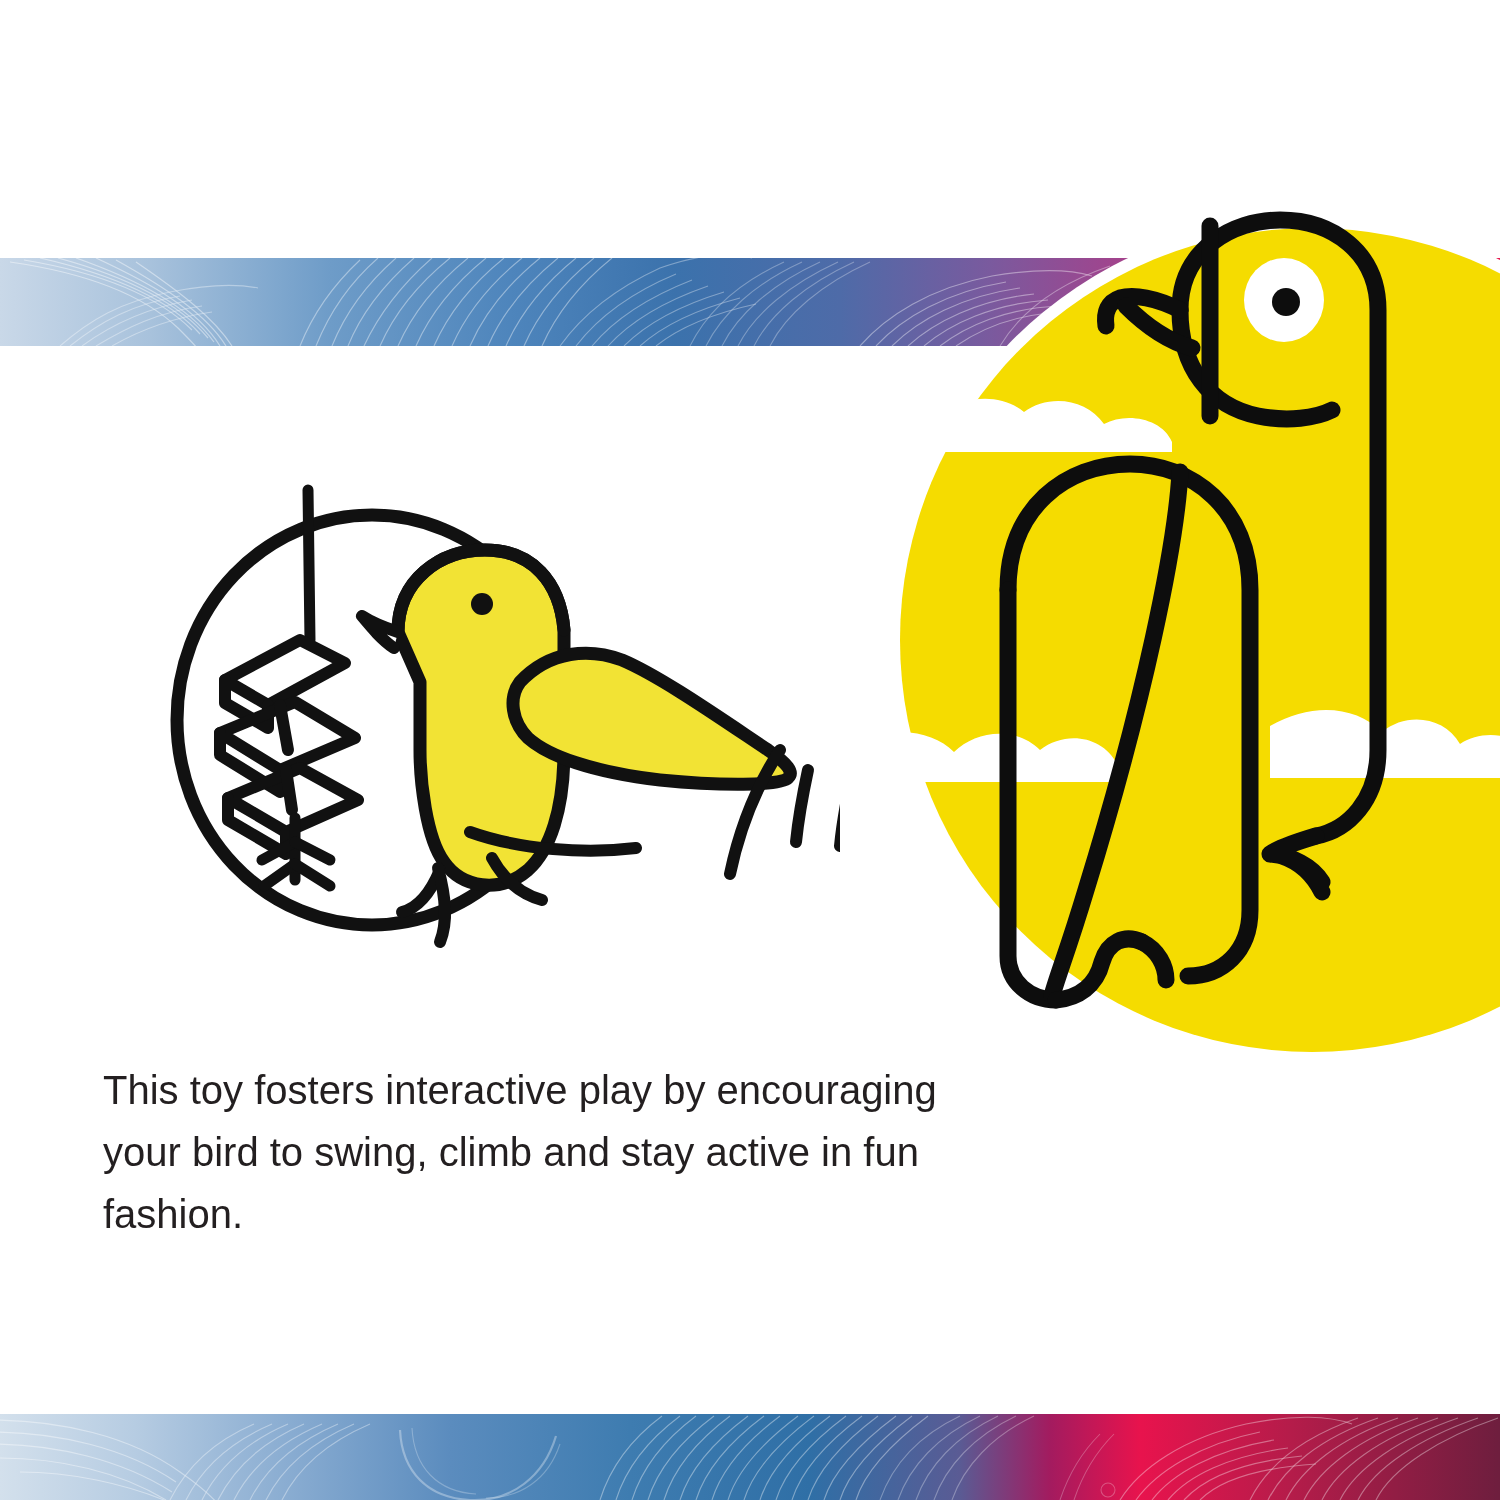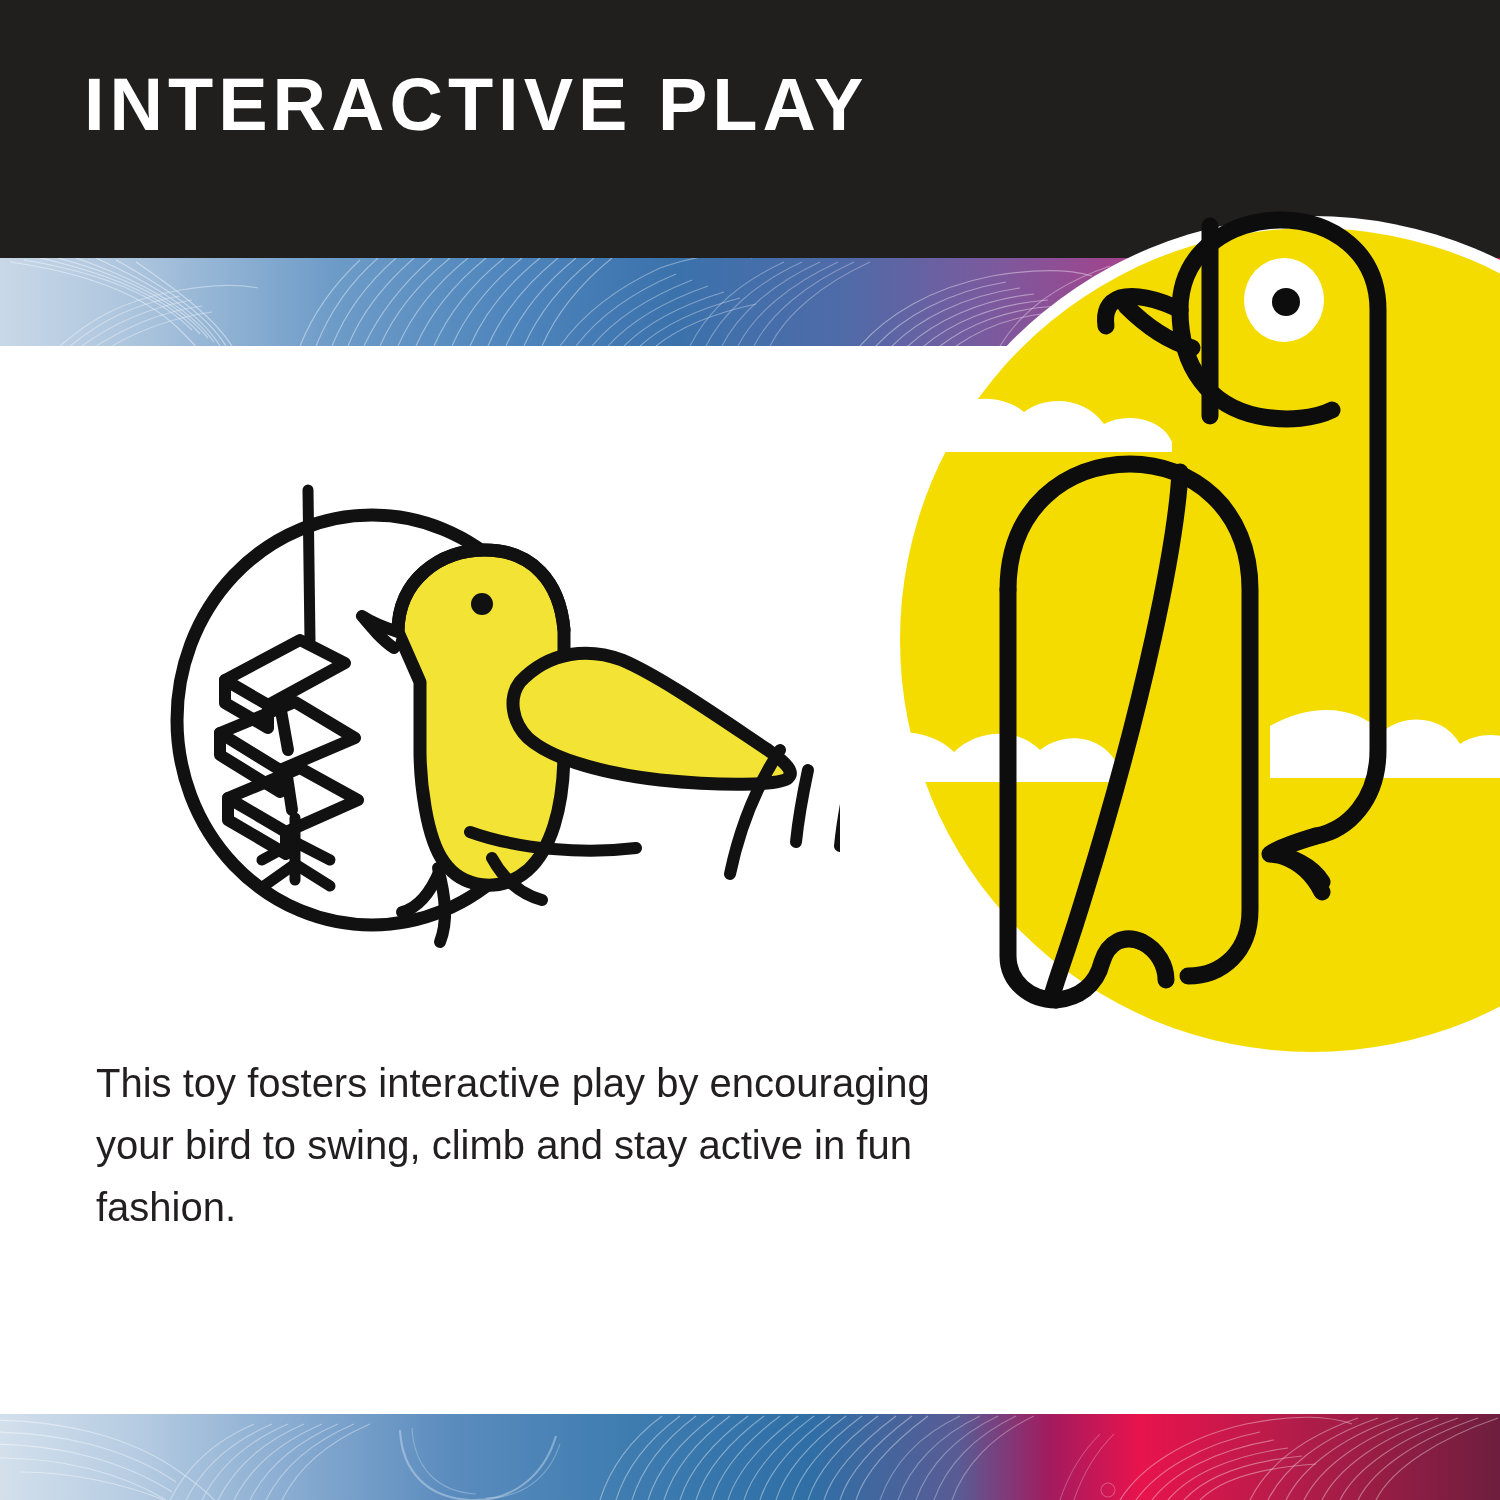--- a/index.html
+++ b/index.html
@@ -48,30 +48,27 @@
 
   
   .body-copy{
     position:absolute;left:92px;top:1048px;width:900px;
     z-index:7;
     color:#231F20;
     font-size:40px;
     line-height:62px;
     font-family:"Liberation Sans",sans-serif;
   }
-  .body-copy p{margin:4px;}
+  .body-copy p{margin:11px;}
 </style>
 </head>
 <body>
 
 <div id="page">
 
-  <div class="header-bar">
-    <div class="header-title">INTERACTIVE PLAY</div>
-  </div>
 
   <div class="feather-band feather-top">
     <svg viewBox="0 0 1500 88" preserveAspectRatio="none">
       <defs>
         <linearGradient id="gtop" x1="0" y1="0" x2="1" y2="0">
           <stop offset="0.00" stop-color="#C9D8E8"></stop>
           <stop offset="0.10" stop-color="#A8C2DC"></stop>
           <stop offset="0.22" stop-color="#6E9CC8"></stop>
           <stop offset="0.34" stop-color="#4E85BC"></stop>
           <stop offset="0.45" stop-color="#3B72AC"></stop>

